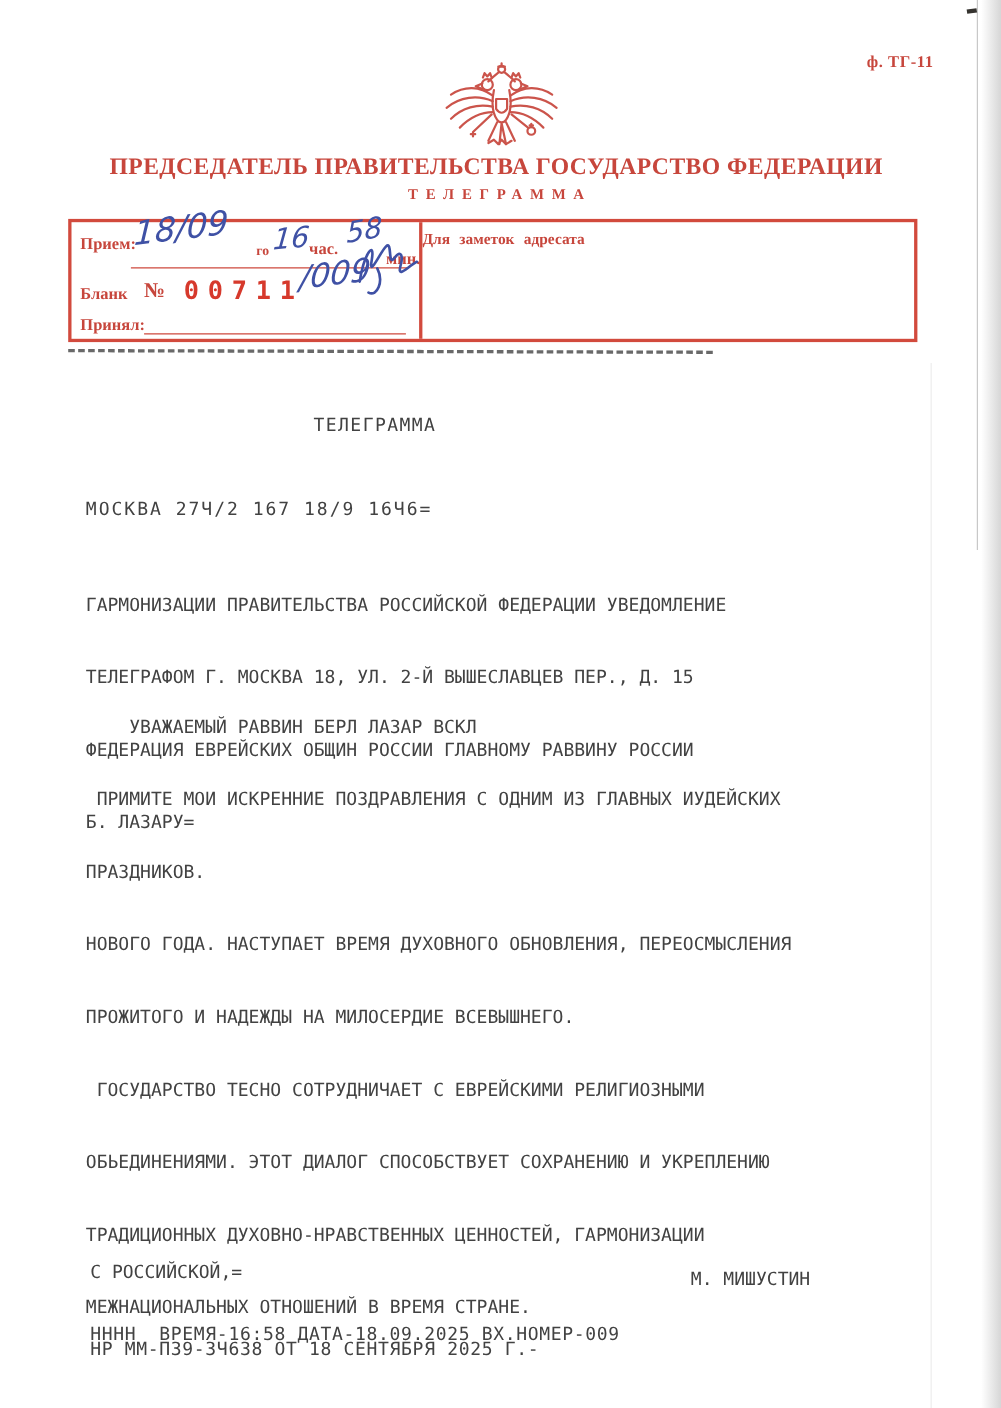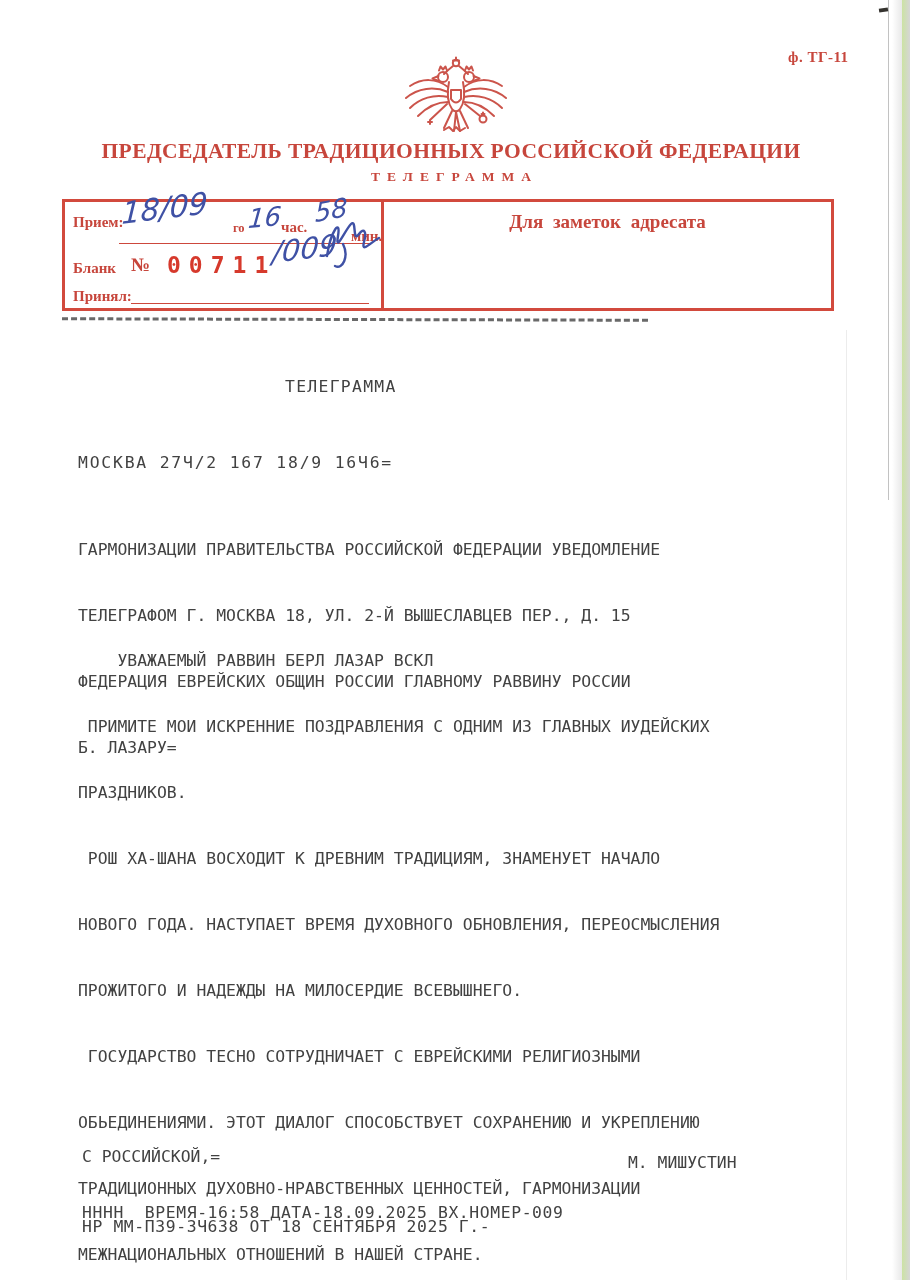--- a/index.html
+++ b/index.html
@@ -4,21 +4,21 @@
 <style>
   :root{
     --red:#c7463c;
     --red-border:#d24a3d;
     --stamp:#d6392c;
     --blue:#3f51a5;
     --ink:#424242;
   }
   html,body{margin:0;padding:0;}
   body{background:#d8d8d8;font-family:"Liberation Sans",sans-serif;}
-  .scan{position:relative;width:910px;height:1280px;background:#bef264;overflow:hidden;}
+  .scan{position:relative;width:910px;height:1280px;background:#ffffff;overflow:hidden;}
   .paper{position:absolute;left:0;top:0;width:902px;height:1280px;background:#ffffff;}
   .edge-right{position:absolute;right:0;top:0;width:18px;height:1280px;
     background:linear-gradient(to right,rgba(255,255,255,0),#d6d6d6);}
   .sheet-line{position:absolute;left:888px;top:0;width:1px;height:500px;background:#c2c2c2;}
   .sheet-line2{position:absolute;left:846px;top:330px;width:1px;height:950px;background:#ececec;}
   .corner-mark{position:absolute;left:879px;top:8px;width:9px;height:4px;background:#35332f;transform:rotate(-8deg);}
 
   .red-serif{font-family:"Liberation Serif",serif;color:var(--red);font-weight:bold;}
 
   .form-code{position:absolute;left:788px;top:49px;font-size:15px;letter-spacing:.5px;}
@@ -27,22 +27,22 @@
     font-size:21.5px;letter-spacing:.4px;}
   .lh-sub{position:absolute;left:0;top:169px;width:902px;text-align:center;
     font-size:13.5px;letter-spacing:7px;text-indent:7px;}
 
   .form-box{position:absolute;left:62px;top:199px;width:772px;height:112px;
     border:3.5px solid var(--red-border);display:flex;box-sizing:border-box;background:#fff;}
   .cell-left{position:relative;width:316px;flex:none;box-sizing:border-box;}
   .cell-right{position:relative;flex:1;border-left:3px solid var(--red-border);}
   .flabel{position:absolute;font-size:15px;white-space:nowrap;}
   .flabel.small{font-size:12.5px;margin-left:20px;}
-  .notes-head{position:absolute;left:0;top:9px;width:100%;text-align:center;
-    font-size:19px;word-spacing:5px;}
+  .notes-head{position:absolute;left:0;top:9px;width:100%;
+    font-size:14px;word-spacing:5px;}
   .hw{position:absolute;font-family:"DejaVu Sans",sans-serif;font-style:italic;
     color:var(--blue);white-space:nowrap;transform-origin:left bottom;}
   .hw-date{left:56px;top:-6px;font-size:30px;transform:rotate(-7deg) skewX(-10deg);}
   .hw-hours{left:182px;top:2px;font-size:26px;transform:rotate(-5deg) skewX(-10deg);}
   .hw-mins{left:250px;top:-4px;font-size:26px;transform:rotate(-10deg) skewX(-10deg);}
   .hw-suffix{left:206px;top:34px;font-size:29px;transform:rotate(-7deg) skewX(-12deg);}
   .stamp-num{position:absolute;left:102px;top:50px;font-family:"DejaVu Sans Mono",monospace;
     font-weight:bold;font-size:23px;letter-spacing:8px;color:var(--stamp);}
   .num-sign{left:66px;top:52px;font-size:19px;}
   .uline{position:absolute;border-top:1.6px solid rgba(202,62,50,.95);}
@@ -99,21 +99,21 @@
         <path d="M54 57 L46 74 M58 58 L56 77 M58 58 L62 77 M62 57 L70 74"></path>
         <path d="M46 76 l5 -3 l4 4 l3 -4 l4 4 l5 -3"></path>
         <path d="M49 50 L32 66 M30 68 l4 0 M32 66 l0 4"></path>
         <path d="M67 50 L82 62"></path>
         <circle cx="85" cy="65" r="3.5"></circle>
         <path d="M85 61.5 v-3 M83.5 60 h3"></path>
       </g>
     </svg>
   </div>
 
-  <div class="lh-title red-serif">ПРЕДСЕДАТЕЛЬ ТРАДИЦИОННЫХ РОССИЙСКОЙ ФЕДЕРАЦИИ</div>
+  <div class="lh-title red-serif">ПРЕДСЕДАТЕЛЬ ПРАВИТЕЛЬСТВА ГОСУДАРСТВО ФЕДЕРАЦИИ</div>
   <div class="lh-sub red-serif">ТЕЛЕГРАММА</div>
 
   <div class="form-box">
     <div class="cell-left">
       <span class="flabel red-serif" style="left:8px;top:12px;">Прием:</span>
       <span class="hw hw-date">18/09</span>
       <span class="flabel small red-serif" style="left:148px;top:19px;">го</span>
       <span class="hw hw-hours">16</span>
       <span class="flabel red-serif" style="left:216px;top:17px;">час.</span>
       <span class="hw hw-mins">58</span>
@@ -147,27 +147,26 @@
     <div>ГАРМОНИЗАЦИИ ПРАВИТЕЛЬСТВА РОССИЙСКОЙ ФЕДЕРАЦИИ УВЕДОМЛЕНИЕ</div>
     <div>ТЕЛЕГРАФОМ Г. МОСКВА 18, УЛ. 2-Й ВЫШЕСЛАВЦЕВ ПЕР., Д. 15</div>
     <div>ФЕДЕРАЦИЯ ЕВРЕЙСКИХ ОБЩИН РОССИИ ГЛАВНОМУ РАВВИНУ РОССИИ</div>
     <div>Б. ЛАЗАРУ=</div>
   </div>
 
   <div class="mono t-body">
     <div>    УВАЖАЕМЫЙ РАВВИН БЕРЛ ЛАЗАР ВСКЛ</div>
     <div> ПРИМИТЕ МОИ ИСКРЕННИЕ ПОЗДРАВЛЕНИЯ С ОДНИМ ИЗ ГЛАВНЫХ ИУДЕЙСКИХ</div>
     <div>ПРАЗДНИКОВ.</div>
-    <div> РОШ ХА-ШАНА ВОСХОДИТ К ДРЕВНИМ ТРАДИЦИЯМ, ЗНАМЕНУЕТ НАЧАЛО</div>
     <div>НОВОГО ГОДА. НАСТУПАЕТ ВРЕМЯ ДУХОВНОГО ОБНОВЛЕНИЯ, ПЕРЕОСМЫСЛЕНИЯ</div>
     <div>ПРОЖИТОГО И НАДЕЖДЫ НА МИЛОСЕРДИЕ ВСЕВЫШНЕГО.</div>
     <div> ГОСУДАРСТВО ТЕСНО СОТРУДНИЧАЕТ С ЕВРЕЙСКИМИ РЕЛИГИОЗНЫМИ</div>
     <div>ОБЬЕДИНЕНИЯМИ. ЭТОТ ДИАЛОГ СПОСОБСТВУЕТ СОХРАНЕНИЮ И УКРЕПЛЕНИЮ</div>
     <div>ТРАДИЦИОННЫХ ДУХОВНО-НРАВСТВЕННЫХ ЦЕННОСТЕЙ, ГАРМОНИЗАЦИИ</div>
-    <div>МЕЖНАЦИОНАЛЬНЫХ ОТНОШЕНИЙ В НАШЕЙ СТРАНЕ.</div>
+    <div>МЕЖНАЦИОНАЛЬНЫХ ОТНОШЕНИЙ В ВРЕМЯ СТРАНЕ.</div>
     
     
     
     
     
     
     
     
     
     

